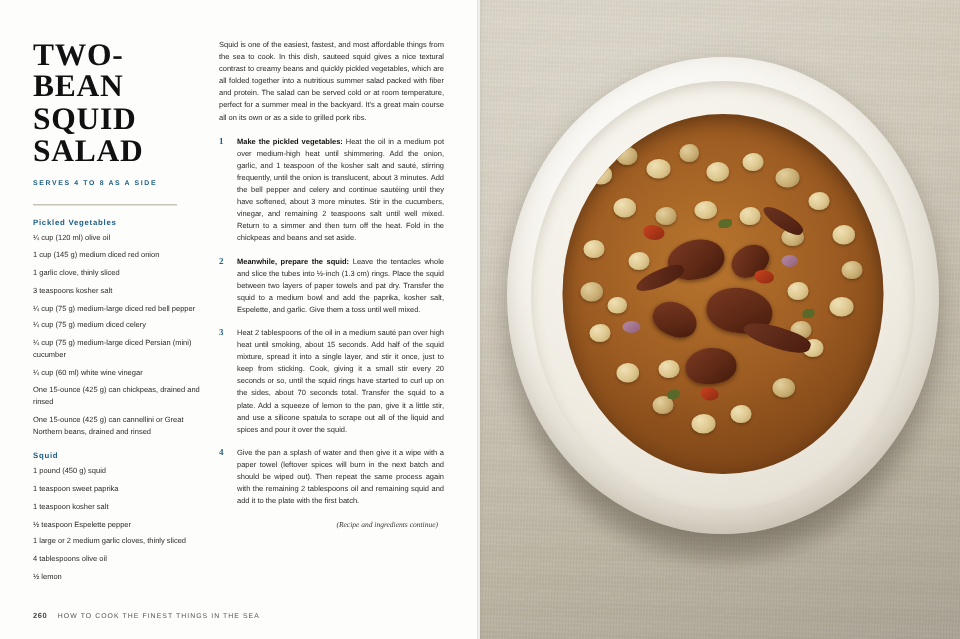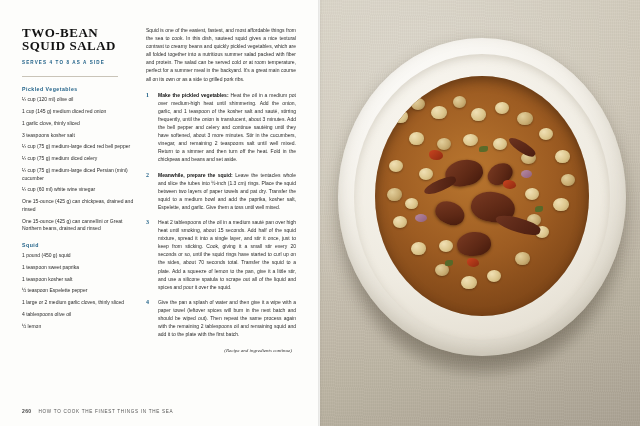--- a/index.html
+++ b/index.html
@@ -32,21 +32,21 @@
   .cols {
     display: flex;
     gap: 12px;
   }
   .col-a { width: 112px; }
   .col-b { width: 150px; }
 
   .recipe-title {
     font-family: "Liberation Serif", serif;
     font-weight: bold;
-    font-size: 13px;
+    font-size: 21px;
     line-height: 1.02;
     letter-spacing: 0.5px;
     color: #111111;
     margin: 0 0 7px 0;
     text-transform: uppercase;
   }
   .serves {
     font-size: 4.6px;
     letter-spacing: 1.1px;
     font-weight: bold;

